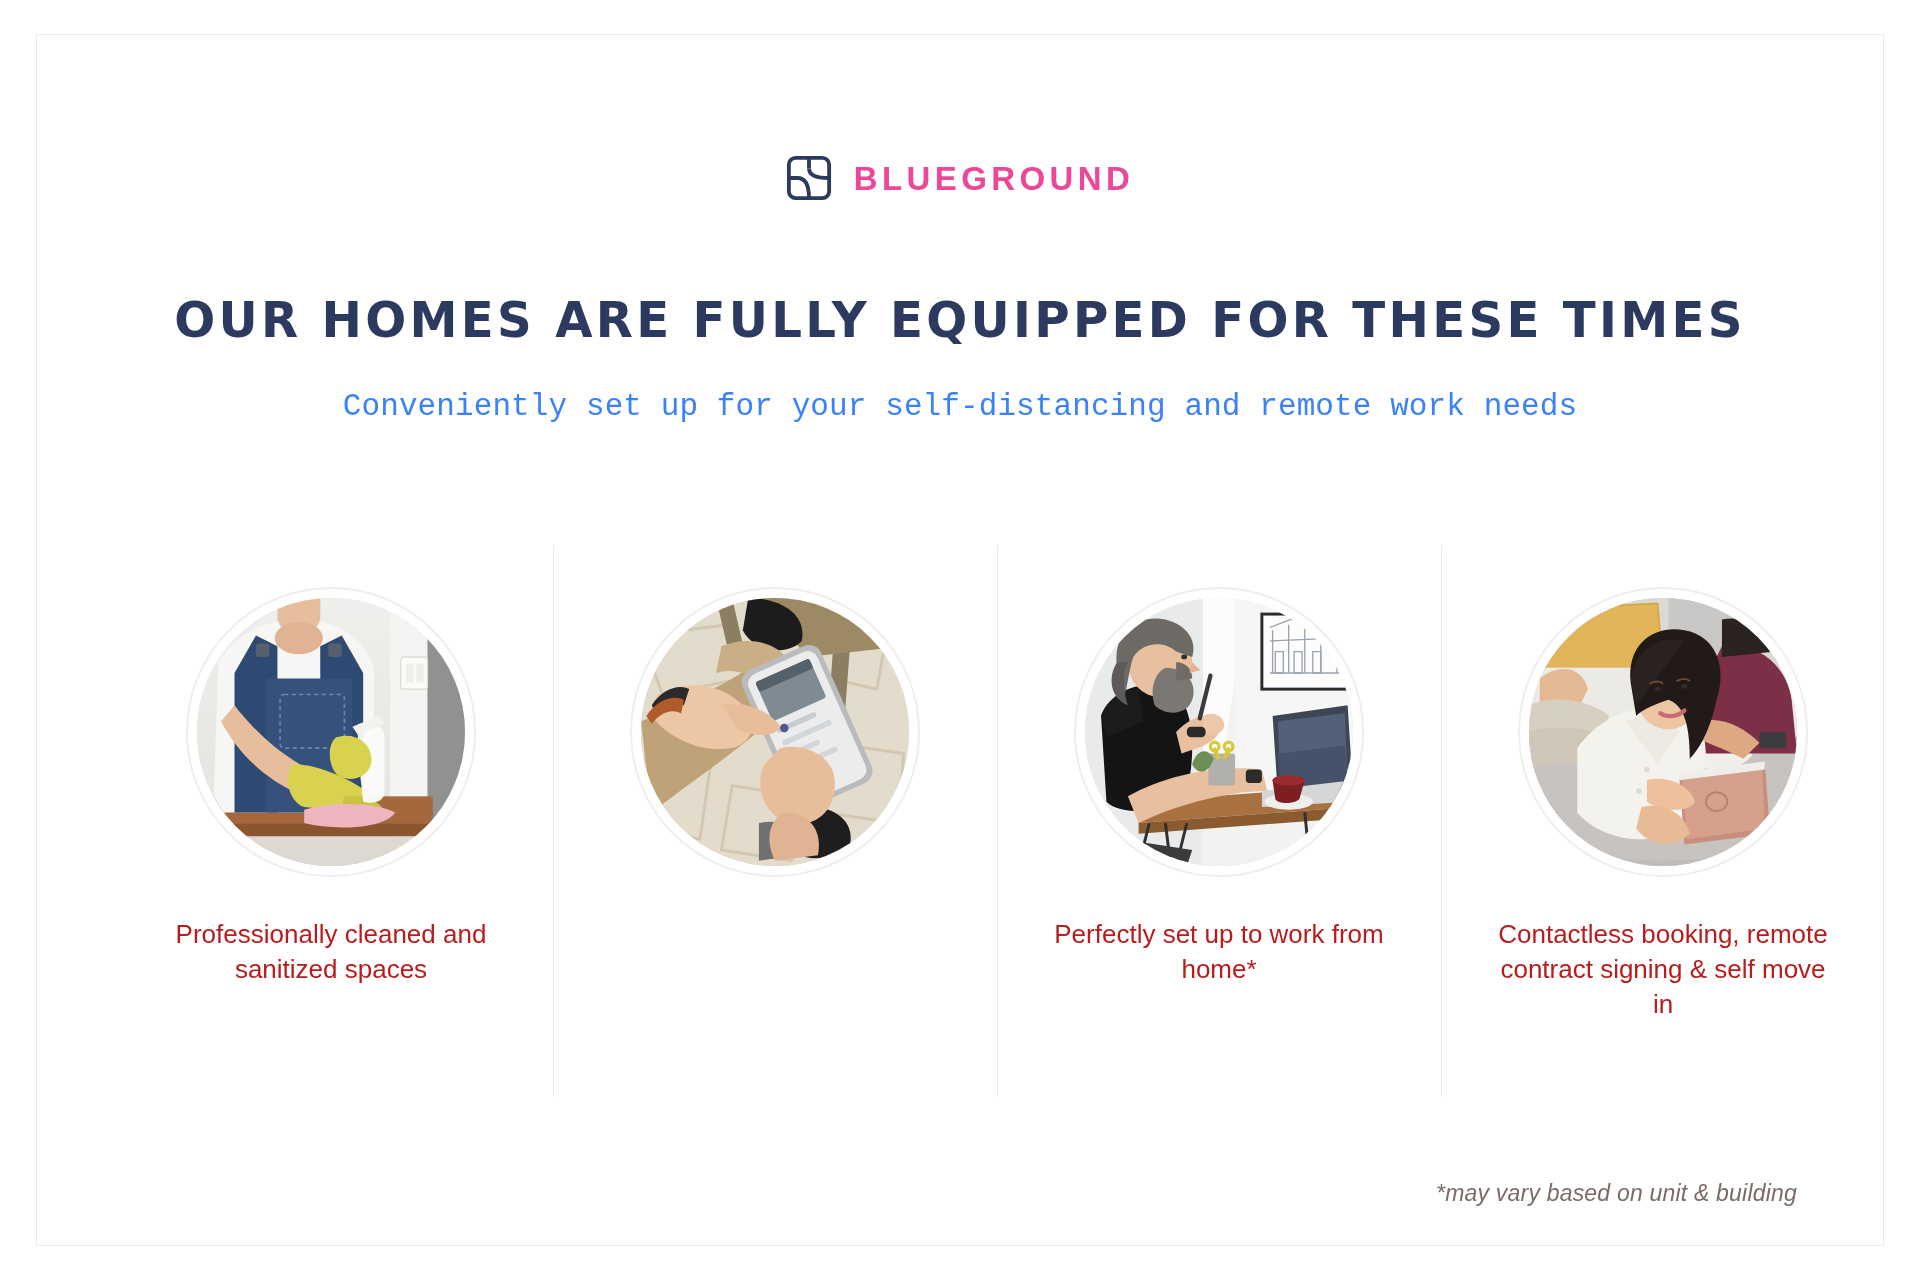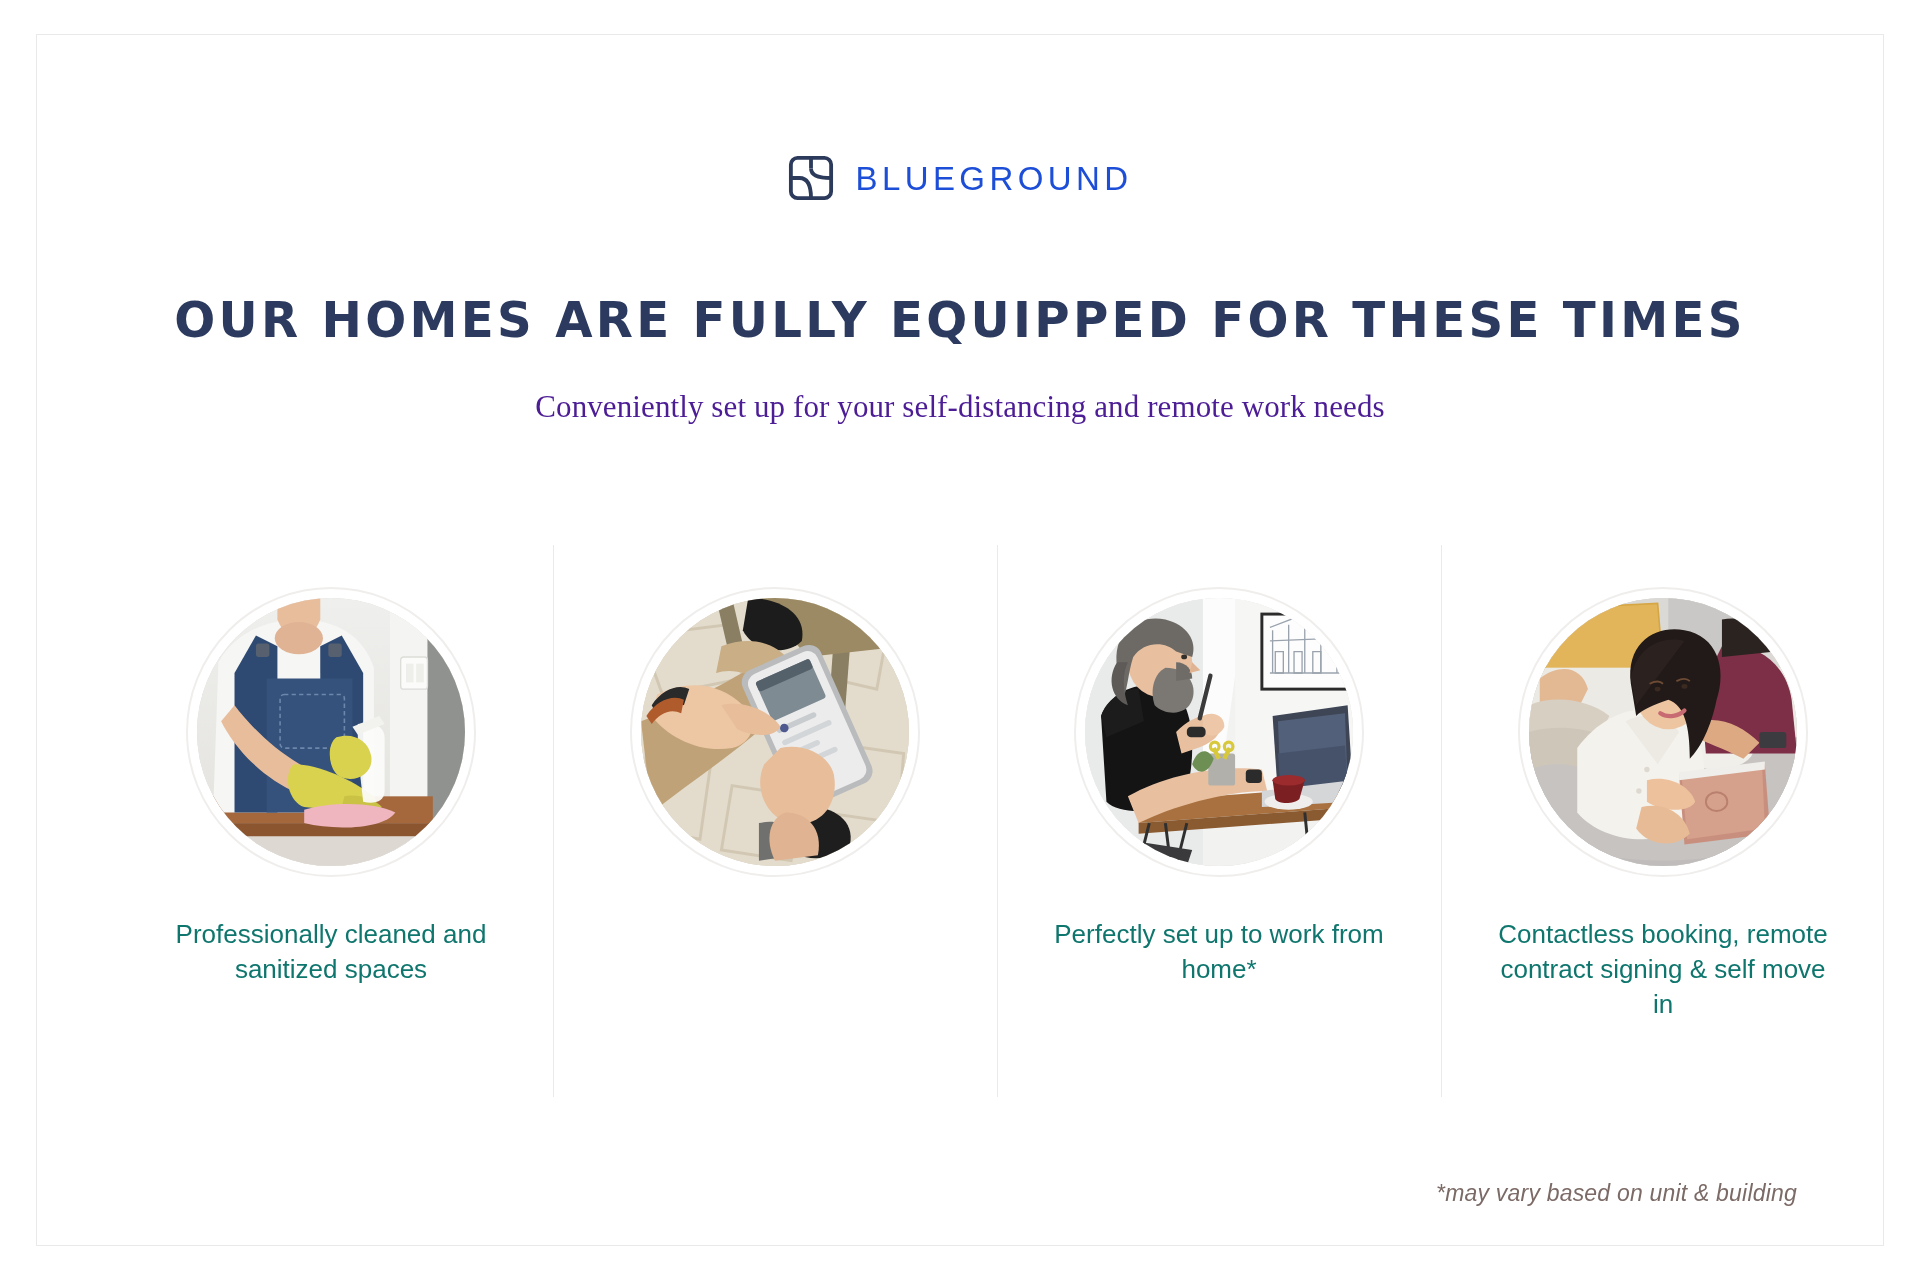--- a/index.html
+++ b/index.html
@@ -37,23 +37,23 @@
     top: 120px;
     display: flex;
     justify-content: center;
     align-items: center;
     gap: 22px;
   }
   .brand-mark { width: 46px; height: 46px; display: block; }
   .brand-name {
     font-family: "Liberation Sans", sans-serif;
     font-size: 33px;
-    font-weight: 400;
+    font-weight: 700;
     letter-spacing: 4.4px;
-    color: #1d4ed8;
+    color: #ec4899;
     line-height: 1;
   }
 
   
   .headline {
     position: absolute;
     left: 0; right: 0;
     top: 256px;
     text-align: center;
     font-family: "DejaVu Sans", sans-serif;
@@ -63,24 +63,24 @@
     color: #2b3a5e;
     white-space: nowrap;
     transform: scaleX(0.965);
   }
 
   .subhead {
     position: absolute;
     left: 0; right: 0;
     top: 354px;
     text-align: center;
-    font-family: Liberation Serif, serif;
+    font-family: Liberation Mono, monospace;
     font-size: 31px;
     font-weight: 400;
-    color: #4c1d95;
+    color: #3b82f6;
     letter-spacing: 0.1px;
   }
 
   
   .columns {
     position: absolute;
     left: 72px;
     top: 510px;
     width: 1776px;
     height: 552px;
@@ -121,21 +121,21 @@
     background: #ded9d3;
   }
   .photo svg { display: block; width: 100%; height: 100%; }
 
   .caption {
     margin-top: 40px;
     text-align: center;
     font-family: "Liberation Sans", sans-serif;
     font-size: 26px;
     line-height: 1.34;
-    color: #0f766e;
+    color: #b91c1c;
     max-width: 330px;
   }
 
   
   .footnote {
     position: absolute;
     right: 86px;
     top: 1145px;
     font-family: "Liberation Sans", sans-serif;
     font-style: italic;

